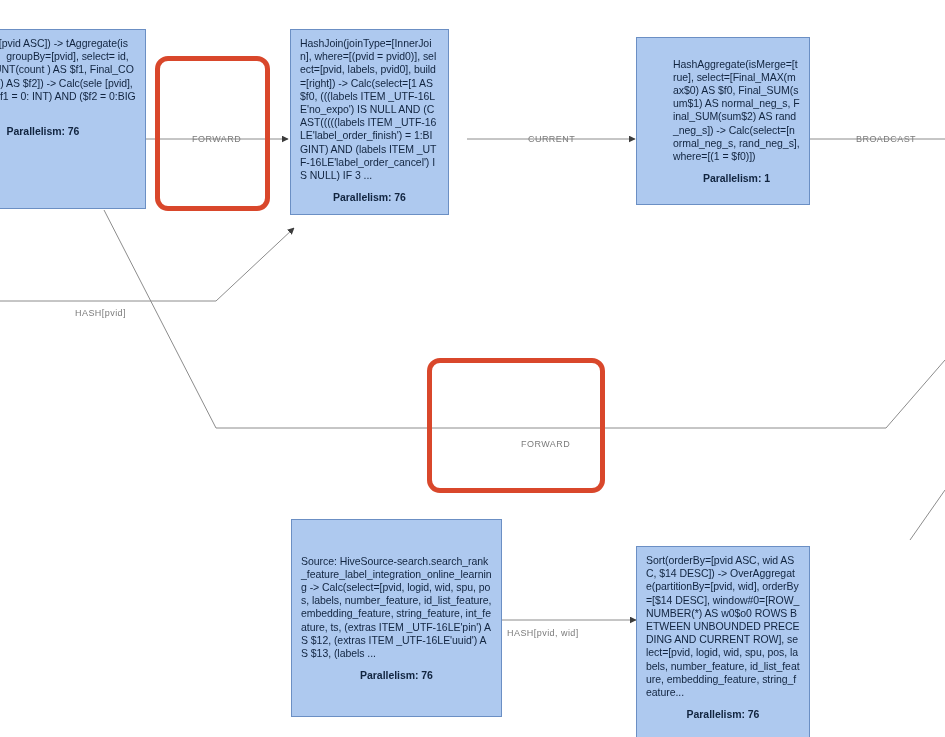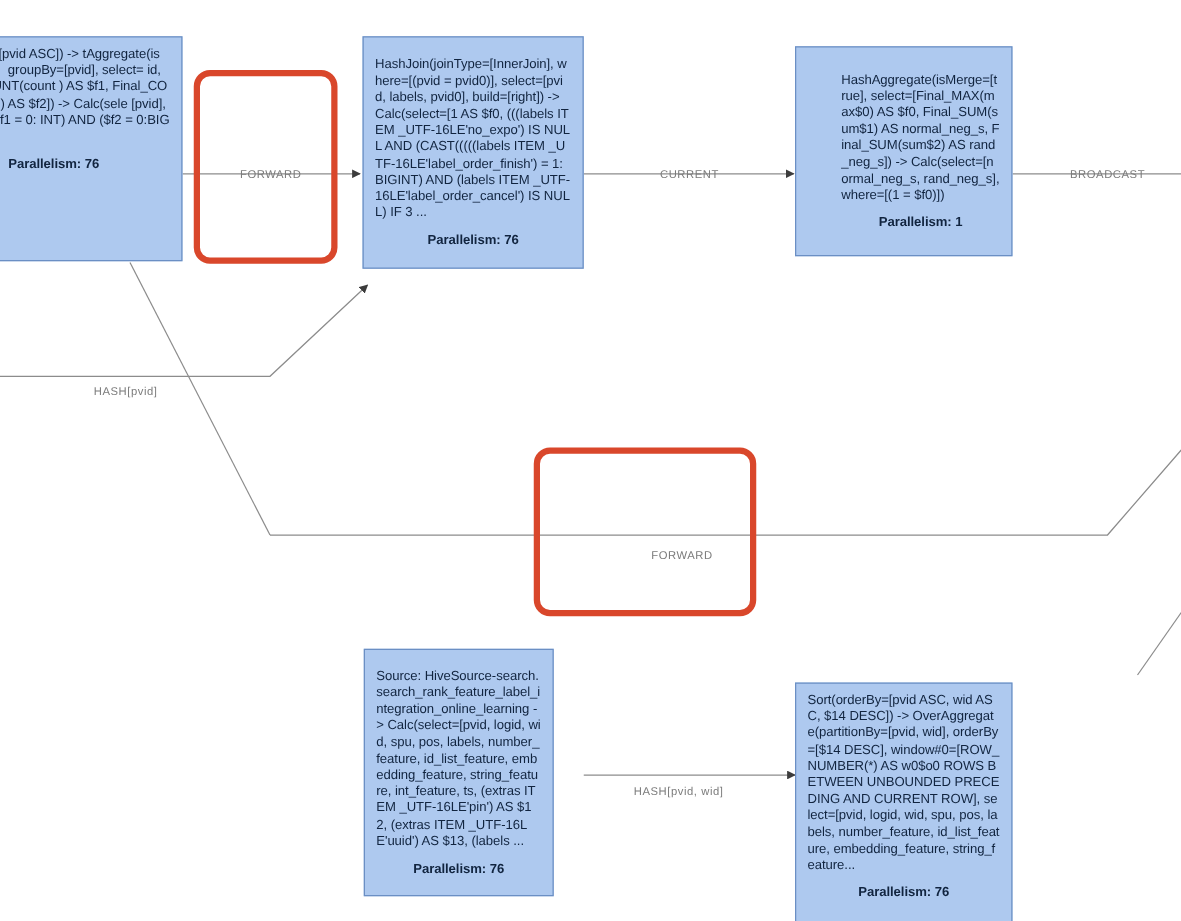--- a/index.html
+++ b/index.html
@@ -105,31 +105,31 @@
     <path d="M 467,620 L 636,620" fill="none" stroke="#8c8c8c" stroke-width="1" marker-end="url(#arrow)"></path>
 
     <path d="M 910,540 L 945,490" fill="none" stroke="#8c8c8c" stroke-width="1"></path>
   </svg>
 
   <div class="node" id="n0" style="left:-60px; top:29px; width:206px; height:180px;">
     <div class="body">t(orderBy=[pvid ASC]) -&gt; tAggregate(isMerge=[tru  groupBy=[pvid], select= id, Final_COUNT(count ) AS $f1, Final_COUNT(co $1) AS $f2]) -&gt; Calc(sele [pvid], where=[(($f1 = 0: INT) AND ($f2 = 0:BIGIN )]</div>
     <div class="par">Parallelism: 76</div>
   </div>
 
-  <div class="node" id="n1" style="left:290px; top:29px; width:177px; height:186px;justify-content:center;">
+  <div class="node" id="n1" style="left:290px; top:29px; width:159px; height:186px;">
     <div class="body">HashJoin(joinType=[InnerJoin], where=[(pvid = pvid0)], select=[pvid, labels, pvid0], build=[right]) -&gt; Calc(select=[1 AS $f0, (((labels ITEM _UTF-16LE'no_expo') IS NULL AND (CAST(((((labels ITEM _UTF-16LE'label_order_finish') = 1:BIGINT) AND (labels ITEM _UTF-16LE'label_order_cancel') IS NULL) IF 3 ...</div>
     <div class="par">Parallelism: 76</div>
   </div>
 
   <div class="node center-body" id="n2" style="left:636px; top:37px; width:174px; height:168px;padding-left:36px;">
     <div class="body">HashAggregate(isMerge=[true], select=[Final_MAX(max$0) AS $f0, Final_SUM(sum$1) AS normal_neg_s, Final_SUM(sum$2) AS rand_neg_s]) -&gt; Calc(select=[normal_neg_s, rand_neg_s], where=[(1 = $f0)])</div>
     <div class="par">Parallelism: 1</div>
   </div>
 
-  <div class="node center-body" id="n3" style="left:291px; top:519px; width:152px; height:198px;">
+  <div class="node center-body" id="n3" style="left:291px; top:519px; width:211px; height:198px;">
     <div class="body">Source: HiveSource-search.search_rank_feature_label_integration_online_learning -&gt; Calc(select=[pvid, logid, wid, spu, pos, labels, number_feature, id_list_feature, embedding_feature, string_feature, int_feature, ts, (extras ITEM _UTF-16LE'pin') AS $12, (extras ITEM _UTF-16LE'uuid') AS $13, (labels ...</div>
     <div class="par">Parallelism: 76</div>
   </div>
 
   <div class="node" id="n4" style="left:636px; top:546px; width:174px; height:193px;">
     <div class="body">Sort(orderBy=[pvid ASC, wid ASC, $14 DESC]) -&gt; OverAggregate(partitionBy=[pvid, wid], orderBy=[$14 DESC], window#0=[ROW_NUMBER(*) AS w0$o0 ROWS BETWEEN UNBOUNDED PRECEDING AND CURRENT ROW], select=[pvid, logid, wid, spu, pos, labels, number_feature, id_list_feature, embedding_feature, string_feature...</div>
     <div class="par">Parallelism: 76</div>
   </div>
 
   <div class="edge-label" style="left:192px; top:134px;">FORWARD</div>

